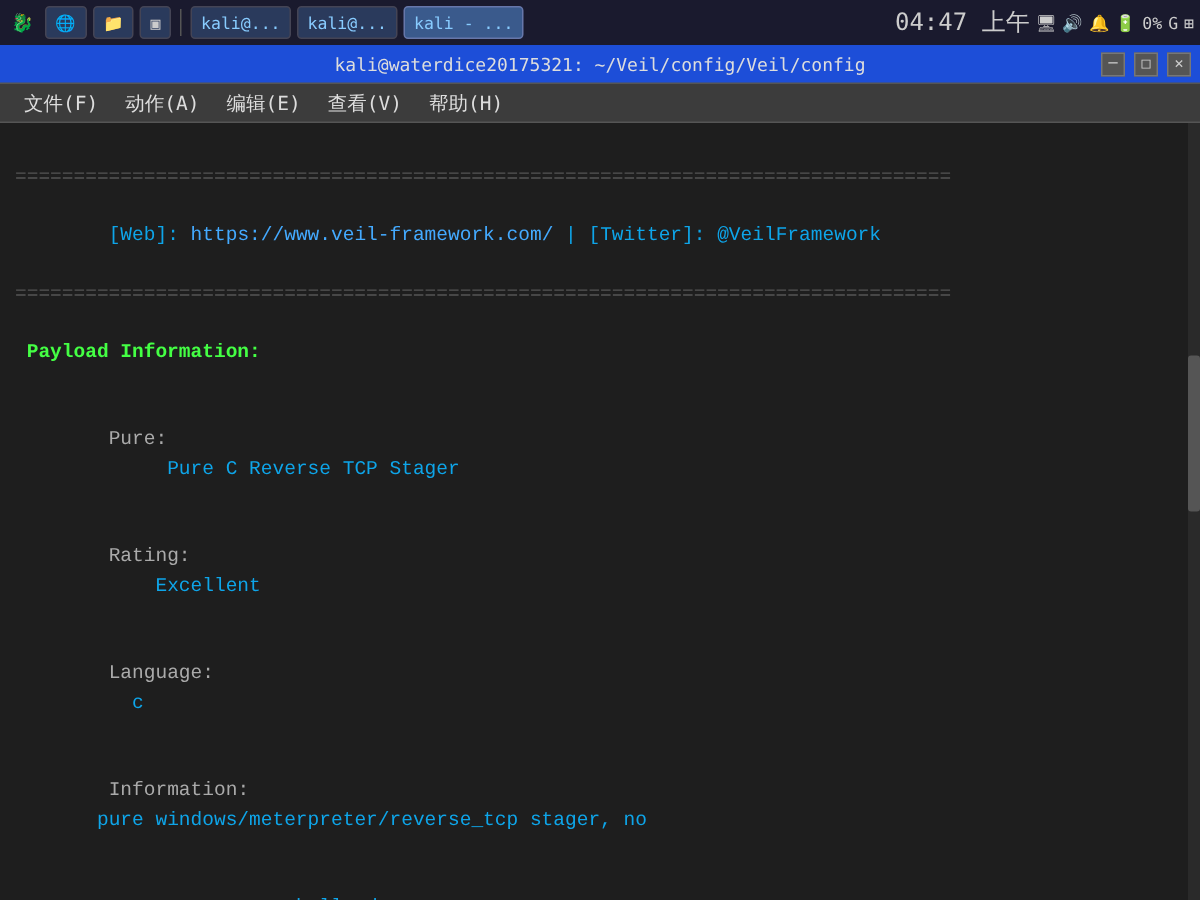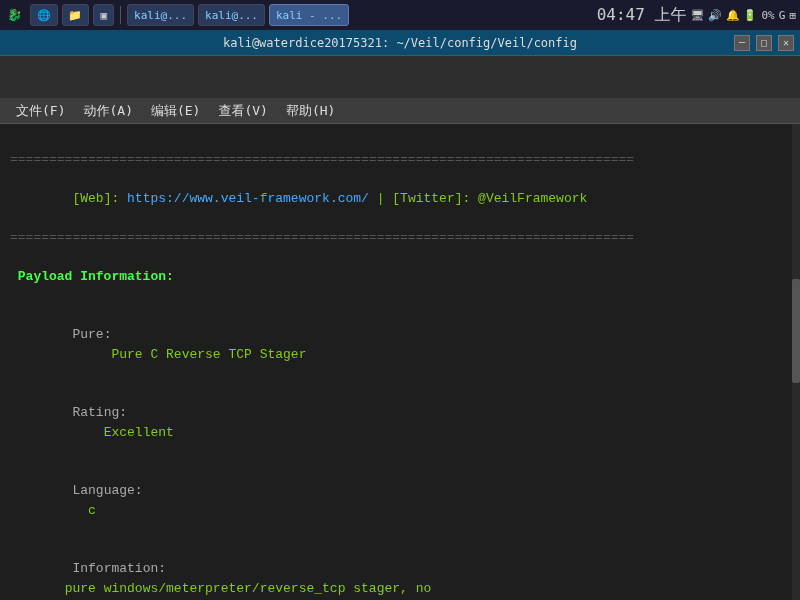--- a/index.html
+++ b/index.html
@@ -61,21 +61,21 @@
       align-items: center;
       gap: 4px;
       color: #ccc;
       font-size: 11px;
     }
 
     
     .titlebar {
       width: 800px;
       height: 26px;
-      background: #0c4a6e;
+      background: #1d4ed8;
       display: flex;
       align-items: center;
       justify-content: center;
       position: relative;
       border-bottom: 1px solid #555;
     }
     .titlebar-title {
       color: #ddd;
       font-size: 12px;
       font-family: monospace;
@@ -102,21 +102,20 @@
     
     .menubar {
       width: 800px;
       height: 26px;
       background: #3c3c3c;
       display: flex;
       align-items: center;
       padding: 0 8px;
       gap: 2px;
       border-bottom: 1px solid #555;
-      margin-top: 42px;
     }
     .menu-item {
       color: #ddd;
       font-size: 13px;
       padding: 2px 8px;
       cursor: pointer;
       border-radius: 2px;
     }
 
     
@@ -127,21 +126,21 @@
       color: #d0d0d0;
       font-family: 'Courier New', monospace;
       font-size: 13px;
       padding: 6px 10px;
       overflow: hidden;
       position: relative;
     }
 
     .line { display: block; line-height: 1.5; white-space: pre; }
     .dim { color: #555; }
-    .white { color: #84cc16; }
+    .white { color: #0ea5e9; }
     .gray { color: #aaaaaa; }
     .section-header { color: #44ff44; font-weight: bold; }
     .url { color: #44aaff; }
 
     .separator { color: #555; }
 
     .scrollbar {
       position: absolute;
       right: 0;
       top: 0;

